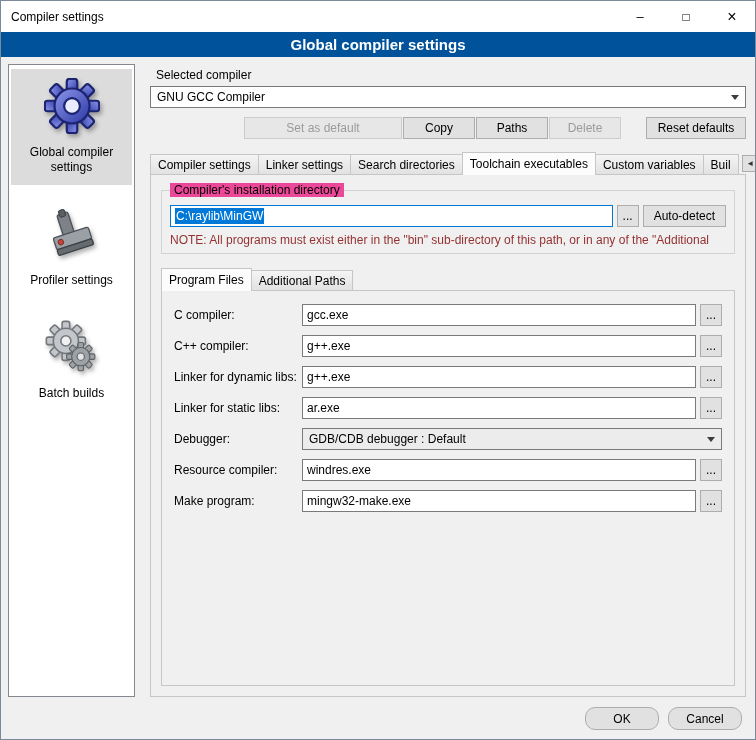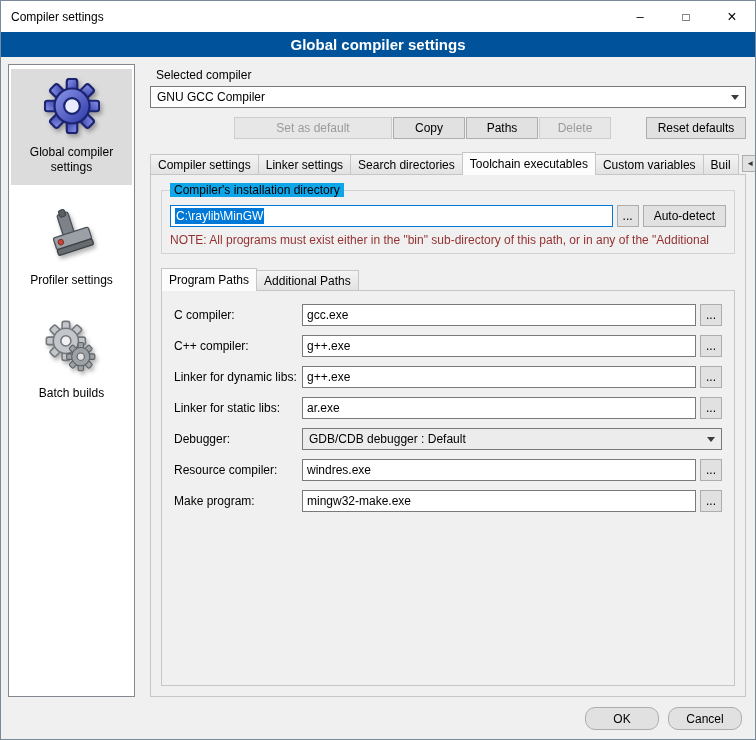--- a/index.html
+++ b/index.html
@@ -62,21 +62,21 @@
   }
   
   .btn {
     height: 22px; min-width: 72px; padding: 0 10px;
     background: #e1e1e1; border: 1px solid #adadad;
     font-family: inherit; font-size: 12px; color: #000;
     display: inline-flex; align-items: center; justify-content: center;
   }
   .btn.disabled { color: #9b9b9b; background: #e7e7e7; border-color: #cdcdcd; }
   .btn.wide { min-width: 158px; }
-  .btn.reset { min-width: 100px; margin-left: 34px; }
+  .btn.reset { min-width: 100px; margin-left: 24px; }
   .btn.browse { min-width: 22px; width: 22px; padding: 0; flex: none; }
   .btn.autodetect { min-width: 82px; flex: none; }
   .btn.dialog { min-width: 74px; height: 23px; border-radius: 10px; }
   .btn-row { display: flex; justify-content: flex-end; gap: 1px; margin-top: 9px; }
   
   .tabs { display: flex; align-items: flex-end; margin-top: 13px; position: relative; z-index: 2; }
   .tab {
     height: 20px; padding: 0 7px;
     border: 1px solid #c6c6c6; border-bottom: none;
     background: linear-gradient(#f4f4f4, #e2e2e2);
@@ -93,21 +93,21 @@
     font-size: 8px; color: #333; display: flex; align-items: center; justify-content: center;
     font-family: inherit; padding: 0;
   }
   .tab-panel {
     border: 1px solid #c6c6c6; background: #f0f0f0;
     flex: 1; min-height: 0;
     padding: 10px 10px 10px; display: flex; flex-direction: column; position: relative; z-index: 1;
   }
   
   .groupbox { border: 1px solid #d2d2d2; position: relative; margin-top: 5px; padding: 14px 8px 6px; }
-  .group-label { position: absolute; top: -8px; left: 8px; background: #0ea5e9; padding: 0 4px; }
+  .group-label { position: absolute; top: -8px; left: 8px; background: #ec4899; padding: 0 4px; }
   .dir-row { display: flex; gap: 4px; align-items: center; }
   .tinput {
     height: 22px; border: 1px solid #7a7a7a; background: #fff;
     display: flex; align-items: center; padding: 8px 4px; flex: 1; min-width: 0;
     overflow: hidden; white-space: nowrap;
   }
   .tinput.focused { border-color: var(--selection, #0078d7); }
   .tinput .sel { background: var(--selection, #0078d7); color: #fff; padding: 1px 1px; }
   .note { margin-top: 6px; color: var(--note_text, #943232); white-space: nowrap; overflow: hidden; }
   
@@ -249,21 +249,21 @@
             <div class="tinput focused">
               <span class="sel">C:\raylib\MinGW</span>
             </div>
             <button class="btn browse">...</button>
             <button class="btn autodetect">Auto-detect</button>
           </div>
           <div class="note">NOTE: All programs must exist either in the "bin" sub-directory of this path, or in any of the "Additional</div>
         </div>
 
         <div class="tabs inner-tabs">
-          <div class="tab active">Program Paths</div>
+          <div class="tab active">Program Files</div>
           <div class="tab">Additional Paths</div>
         </div>
 
         <div class="inner-panel">
 
           <div class="frow">
             <span class="flabel">C compiler:</span>
             <div class="tinput">
               <span>gcc.exe</span>
             </div>

